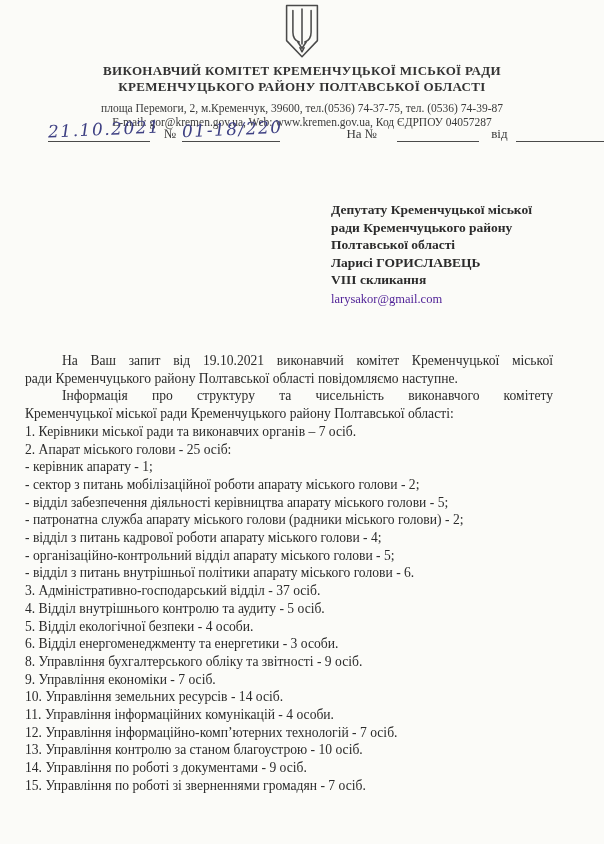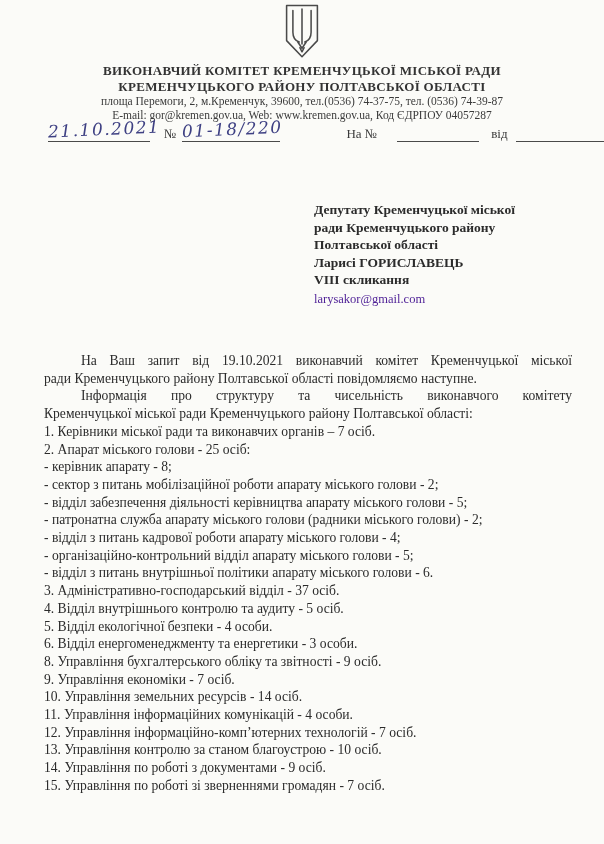--- a/index.html
+++ b/index.html
@@ -8,44 +8,44 @@
     background:#fbfbf8;color:#262626;
     font-family:"Liberation Serif", serif;
     overflow:hidden;
     box-shadow:0 0 2px rgba(0,0,0,.15);
   }
   
   .header{position:absolute;top:0;left:0;right:0;text-align:center;}
   .emblem{margin-top:4px;display:inline-block;}
   .org{font-weight:700;font-size:13px;line-height:16px;letter-spacing:.3px;color:#333;}
   .addr{font-size:11.5px;line-height:13.5px;color:#3a3a3a;}
-  .addr-first{margin-top:0;}
+  .addr-first{margin-top:7px;}
   
   .ref-row{
     position:absolute;top:119px;left:48px;right:14px;height:34px;
     font-size:13px;color:#3a3a3a;white-space:nowrap;
   }
   .uline{border-bottom:1.4px solid #4a4a4a;display:inline-block;vertical-align:bottom;text-align:center;height:22px;}
   .hw{
     font-family:"DejaVu Serif", serif;font-style:italic;
     color:#3e4083;font-size:17px;letter-spacing:1.5px;
     display:inline-block;transform:rotate(-2.5deg);
   }
   .no-sign{margin:0 6px 0 14px;}
   .reply-label{margin-left:66px;margin-right:20px;}
   .vid-label{margin-left:12px;margin-right:8px;}
   
   .recipient{
-    position:absolute;left:314px;top:201px;
+    position:absolute;left:331px;top:201px;
     font-size:13.5px;font-weight:700;line-height:17.5px;color:#2b2b2b;
   }
   .recipient .email{font-weight:400;font-size:12.5px;padding-top:2px;color:#4c1d95;}
   
   .bodytext{
-    position:absolute;left:44px;top:352px;width:528px;
+    position:absolute;left:25px;top:352px;width:528px;
     font-size:13.6px;line-height:17.7px;color:#2b2b2b;
   }
   .jline{text-align:justify;text-align-last:justify;}
   .nline{text-align:left;}
   .indent{text-indent:37px;}
   .list div{text-align:left;}
 </style>
 </head>
 <body>
 
@@ -84,21 +84,21 @@
   </div>
 
   <div class="bodytext">
     <div class="jline indent">На Ваш запит від 19.10.2021 виконавчий комітет Кременчуцької міської</div>
     <div class="nline">ради Кременчуцького району Полтавської області повідомляємо наступне.</div>
     <div class="jline indent">Інформація про структуру та чисельність виконавчого комітету</div>
     <div class="nline">Кременчуцької міської ради Кременчуцького району Полтавської області:</div>
     <div class="list">
         <div>1. Керівники міської ради та виконавчих органів – 7 осіб.</div>
         <div>2. Апарат міського голови - 25 осіб:</div>
-        <div>- керівник апарату - 8;</div>
+        <div>- керівник апарату - 1;</div>
         <div>- сектор з питань мобілізаційної роботи апарату міського голови - 2;</div>
         <div>- відділ забезпечення діяльності керівництва апарату міського голови - 5;</div>
         <div>- патронатна служба апарату міського голови (радники міського голови) - 2;</div>
         <div>- відділ з питань кадрової роботи апарату міського голови - 4;</div>
         <div>- організаційно-контрольний відділ апарату міського голови - 5;</div>
         <div>- відділ з питань внутрішньої політики апарату міського голови - 6.</div>
         <div>3. Адміністративно-господарський відділ - 37 осіб.</div>
         <div>4. Відділ внутрішнього контролю та аудиту - 5 осіб.</div>
         <div>5. Відділ екологічної безпеки - 4 особи.</div>
         <div>6. Відділ енергоменеджменту та енергетики - 3 особи.</div>

